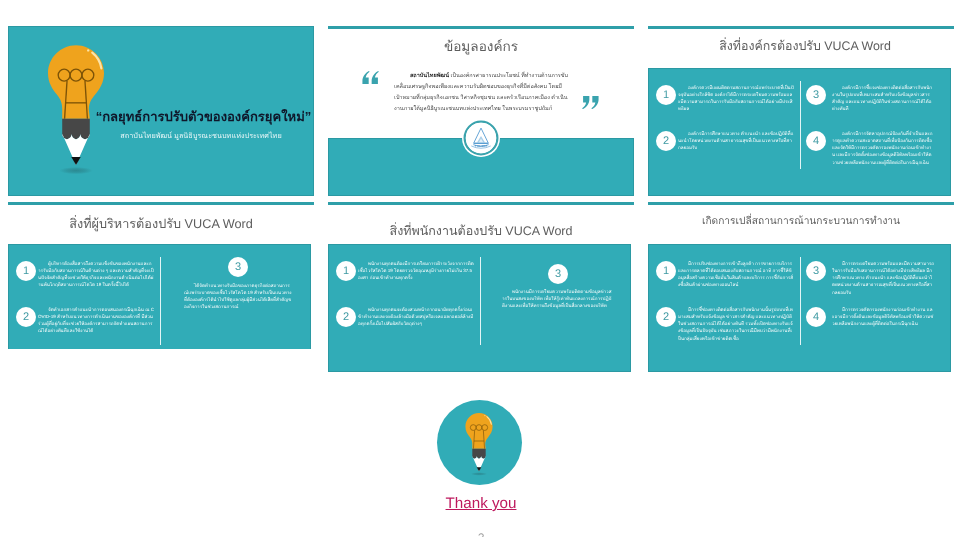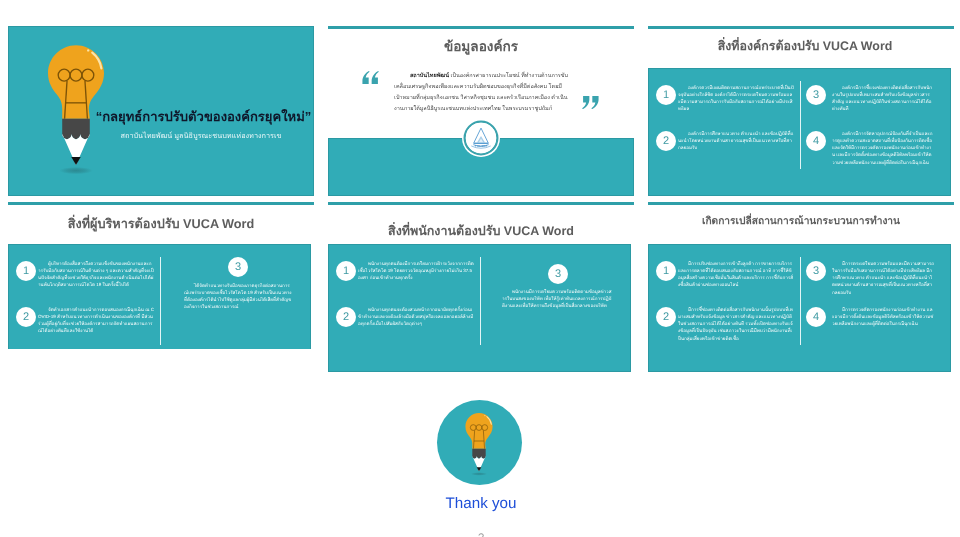--- a/index.html
+++ b/index.html
@@ -11,35 +11,35 @@
   .slide{position:absolute;overflow:hidden;}
 
   
   .s-title{background:#31acb7;box-shadow:inset 0 1px 0 #2b99a3, inset 0 -1px 0 #2b99a3, inset 1px 0 0 #2b99a3, inset -1px 0 0 #2b99a3;}
   .bulb-wrap{position:absolute;}
   .t-main{position:absolute;text-align:center;color:#0f172a;font-weight:700;white-space:nowrap;}
   .t-sub{position:absolute;text-align:center;color:#eef9fa;font-weight:400;white-space:nowrap;}
 
   
   .topbar{position:absolute;background:#2e9fa9;}
-  .sl-title{position:absolute;text-align:center;color:#5d5d5d;font-weight:700;white-space:nowrap;}
+  .sl-title{position:absolute;text-align:center;color:#5d5d5d;font-weight:400;white-space:nowrap;}
   .panel{position:absolute;background:#31acb7;box-shadow:inset 0 1px 0 #2b99a3, inset 0 -1px 0 #2b99a3, inset 1px 0 0 #2b99a3, inset -1px 0 0 #2b99a3;}
   .divider{position:absolute;background:#e3f5f6;}
   .num{position:absolute;border-radius:50%;background:#ffffff;color:#3f9aa3;
        font-weight:400;text-align:center;
        -webkit-font-smoothing:antialiased;text-rendering:geometricPrecision;
        will-change:transform;transform:translateZ(0);}
   .btext{position:absolute;color:#ffffff;overflow-wrap:anywhere;word-break:break-word;line-break:anywhere;text-align:left;}
   .about-body{position:absolute;color:#3d3d3d;text-align:left;}
   .about-body .lead{color:#1f1f1f;font-weight:700;}
   .seal{position:absolute;}
 
   
   .thanks-circle{position:absolute;border-radius:50%;background:#31acb7;}
-  .thanks-text{position:absolute;text-align:center;color:#1d4ed8;white-space:nowrap;}
+  .thanks-text{position:absolute;text-align:center;color:#be185d;white-space:nowrap;text-decoration:underline;}
   .cut-text{position:absolute;text-align:center;color:#9a9a9a;white-space:nowrap;}
 </style>
 </head>
 <body>
 
 <div class="deck">
 <div class="slide s-title" style="left:8px;top:26px;width:306px;height:170px;">
   <div class="bulb-wrap" style="left:40px;top:18px;">
         <svg class="bulbsvg" viewBox="0 0 100 228" width="56" height="130" style="display:block;overflow:visible">
   <defs>
@@ -60,21 +60,21 @@
     <path d="M34.0 63.6 L29.6 131.3"></path>
     <path d="M66.0 63.6 L70.4 131.3"></path>
     <path d="M31.3 103.0 L68.7 103.0"></path>
   </g>
   <path d="M25.4 131.3 L74.6 131.3 L74.6 158.4 C74.6 163.6 70.8 167.8 66.2 167.8 C61.6 167.8 57.8 163.6 57.8 158.4 C57.8 163.6 54.2 167.8 50 167.8 C45.8 167.8 42.2 163.6 42.2 158.4 C42.2 163.6 38.4 167.8 33.8 167.8 C29.2 167.8 25.4 163.6 25.4 158.4 Z" fill="#474747"></path>
   <path d="M25.4 158.4 C25.4 163.6 29.2 167.8 33.8 167.8 C38.4 167.8 42.2 163.6 42.2 158.4 C42.2 163.6 45.8 167.8 50 167.8 C54.2 167.8 57.8 163.6 57.8 158.4 C57.8 163.6 61.6 167.8 66.2 167.8 C70.8 167.8 74.6 163.6 74.6 158.4 L50 214 Z" fill="#ffffff"></path>
   <path d="M41.6 199.6 L58.4 199.6 L50 214 Z" fill="#111111"></path>
 </svg>
       </div>
   <div class="t-main" style="left:79px;top:80px;width:233px;font-size:13.05px;">“กลยุทธ์การปรับตัวขององค์กรยุคใหม่”</div>
-  <div class="t-sub" style="left:76px;top:105px;width:234px;font-size:7.3px;">สถาบันไทยพัฒน์ มูลนิธิบูรณะชนบทแห่องทางการเข</div>
+  <div class="t-sub" style="left:76px;top:105px;width:234px;font-size:7.3px;">สถาบันไทยพัฒน์ มูลนิธิบูรณะชนบทแห่งประเทศไทย</div>
 </div>
 <div class="slide s-about" style="left:328px;top:26px;width:306px;height:170px;">
   <div class="topbar" style="left:0;top:0;width:306px;height:3px;"></div>
   <div class="sl-title" style="left:0;top:9px;width:306px;font-size:13.6px;">ข้อมูลองค์กร</div>
   <div style="position:absolute;left:34px;top:44.5px;">
         <svg viewBox="0 0 40 32" width="17" height="13.2" style="display:block">
   <g fill="#3aa3ae">
     <path d="M16.2 0 C9.0 3.8 4.0 9.4 1.6 16.4 C0.6 19.3 0.4 21.6 0.4 23.4 L0.4 32 L15.6 32 L15.6 16.0 L8.2 16.0 C9.4 10.6 12.4 5.6 17.8 2.0 Z"></path>
     <path d="M16.2 0 C9.0 3.8 4.0 9.4 1.6 16.4 C0.6 19.3 0.4 21.6 0.4 23.4 L0.4 32 L15.6 32 L15.6 16.0 L8.2 16.0 C9.4 10.6 12.4 5.6 17.8 2.0 Z" transform="translate(22.4 0)"></path>
   </g>

